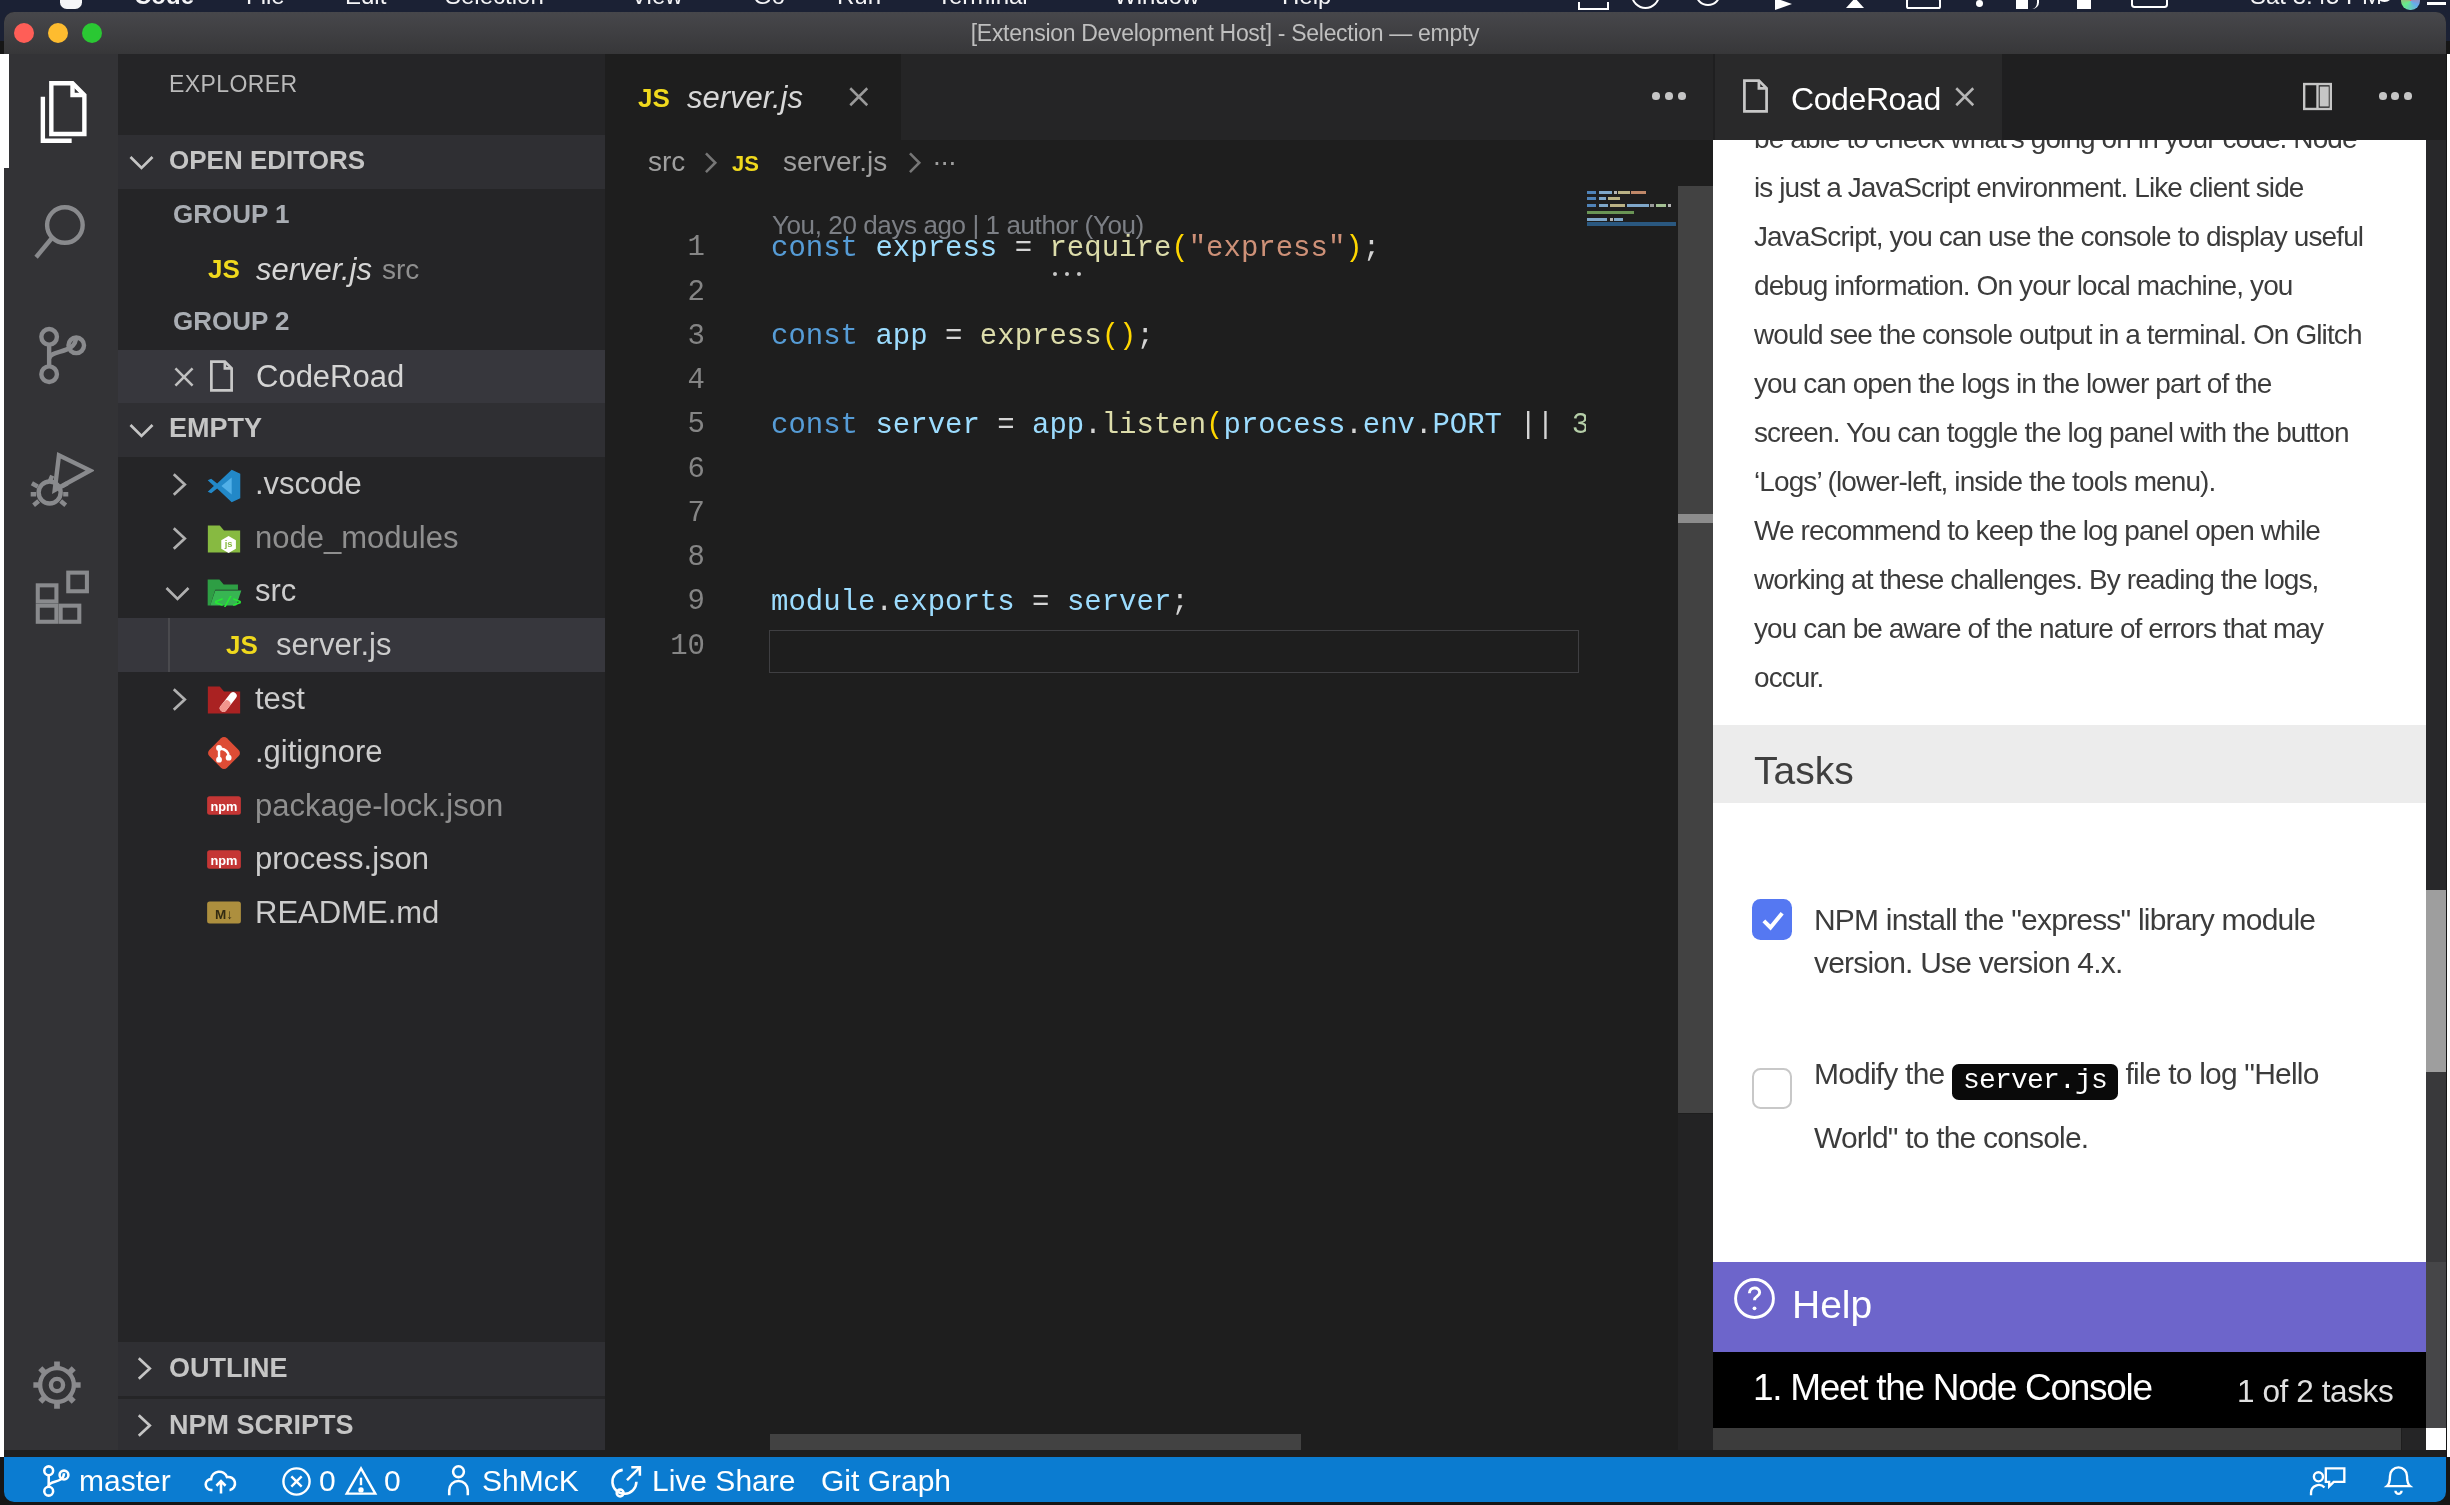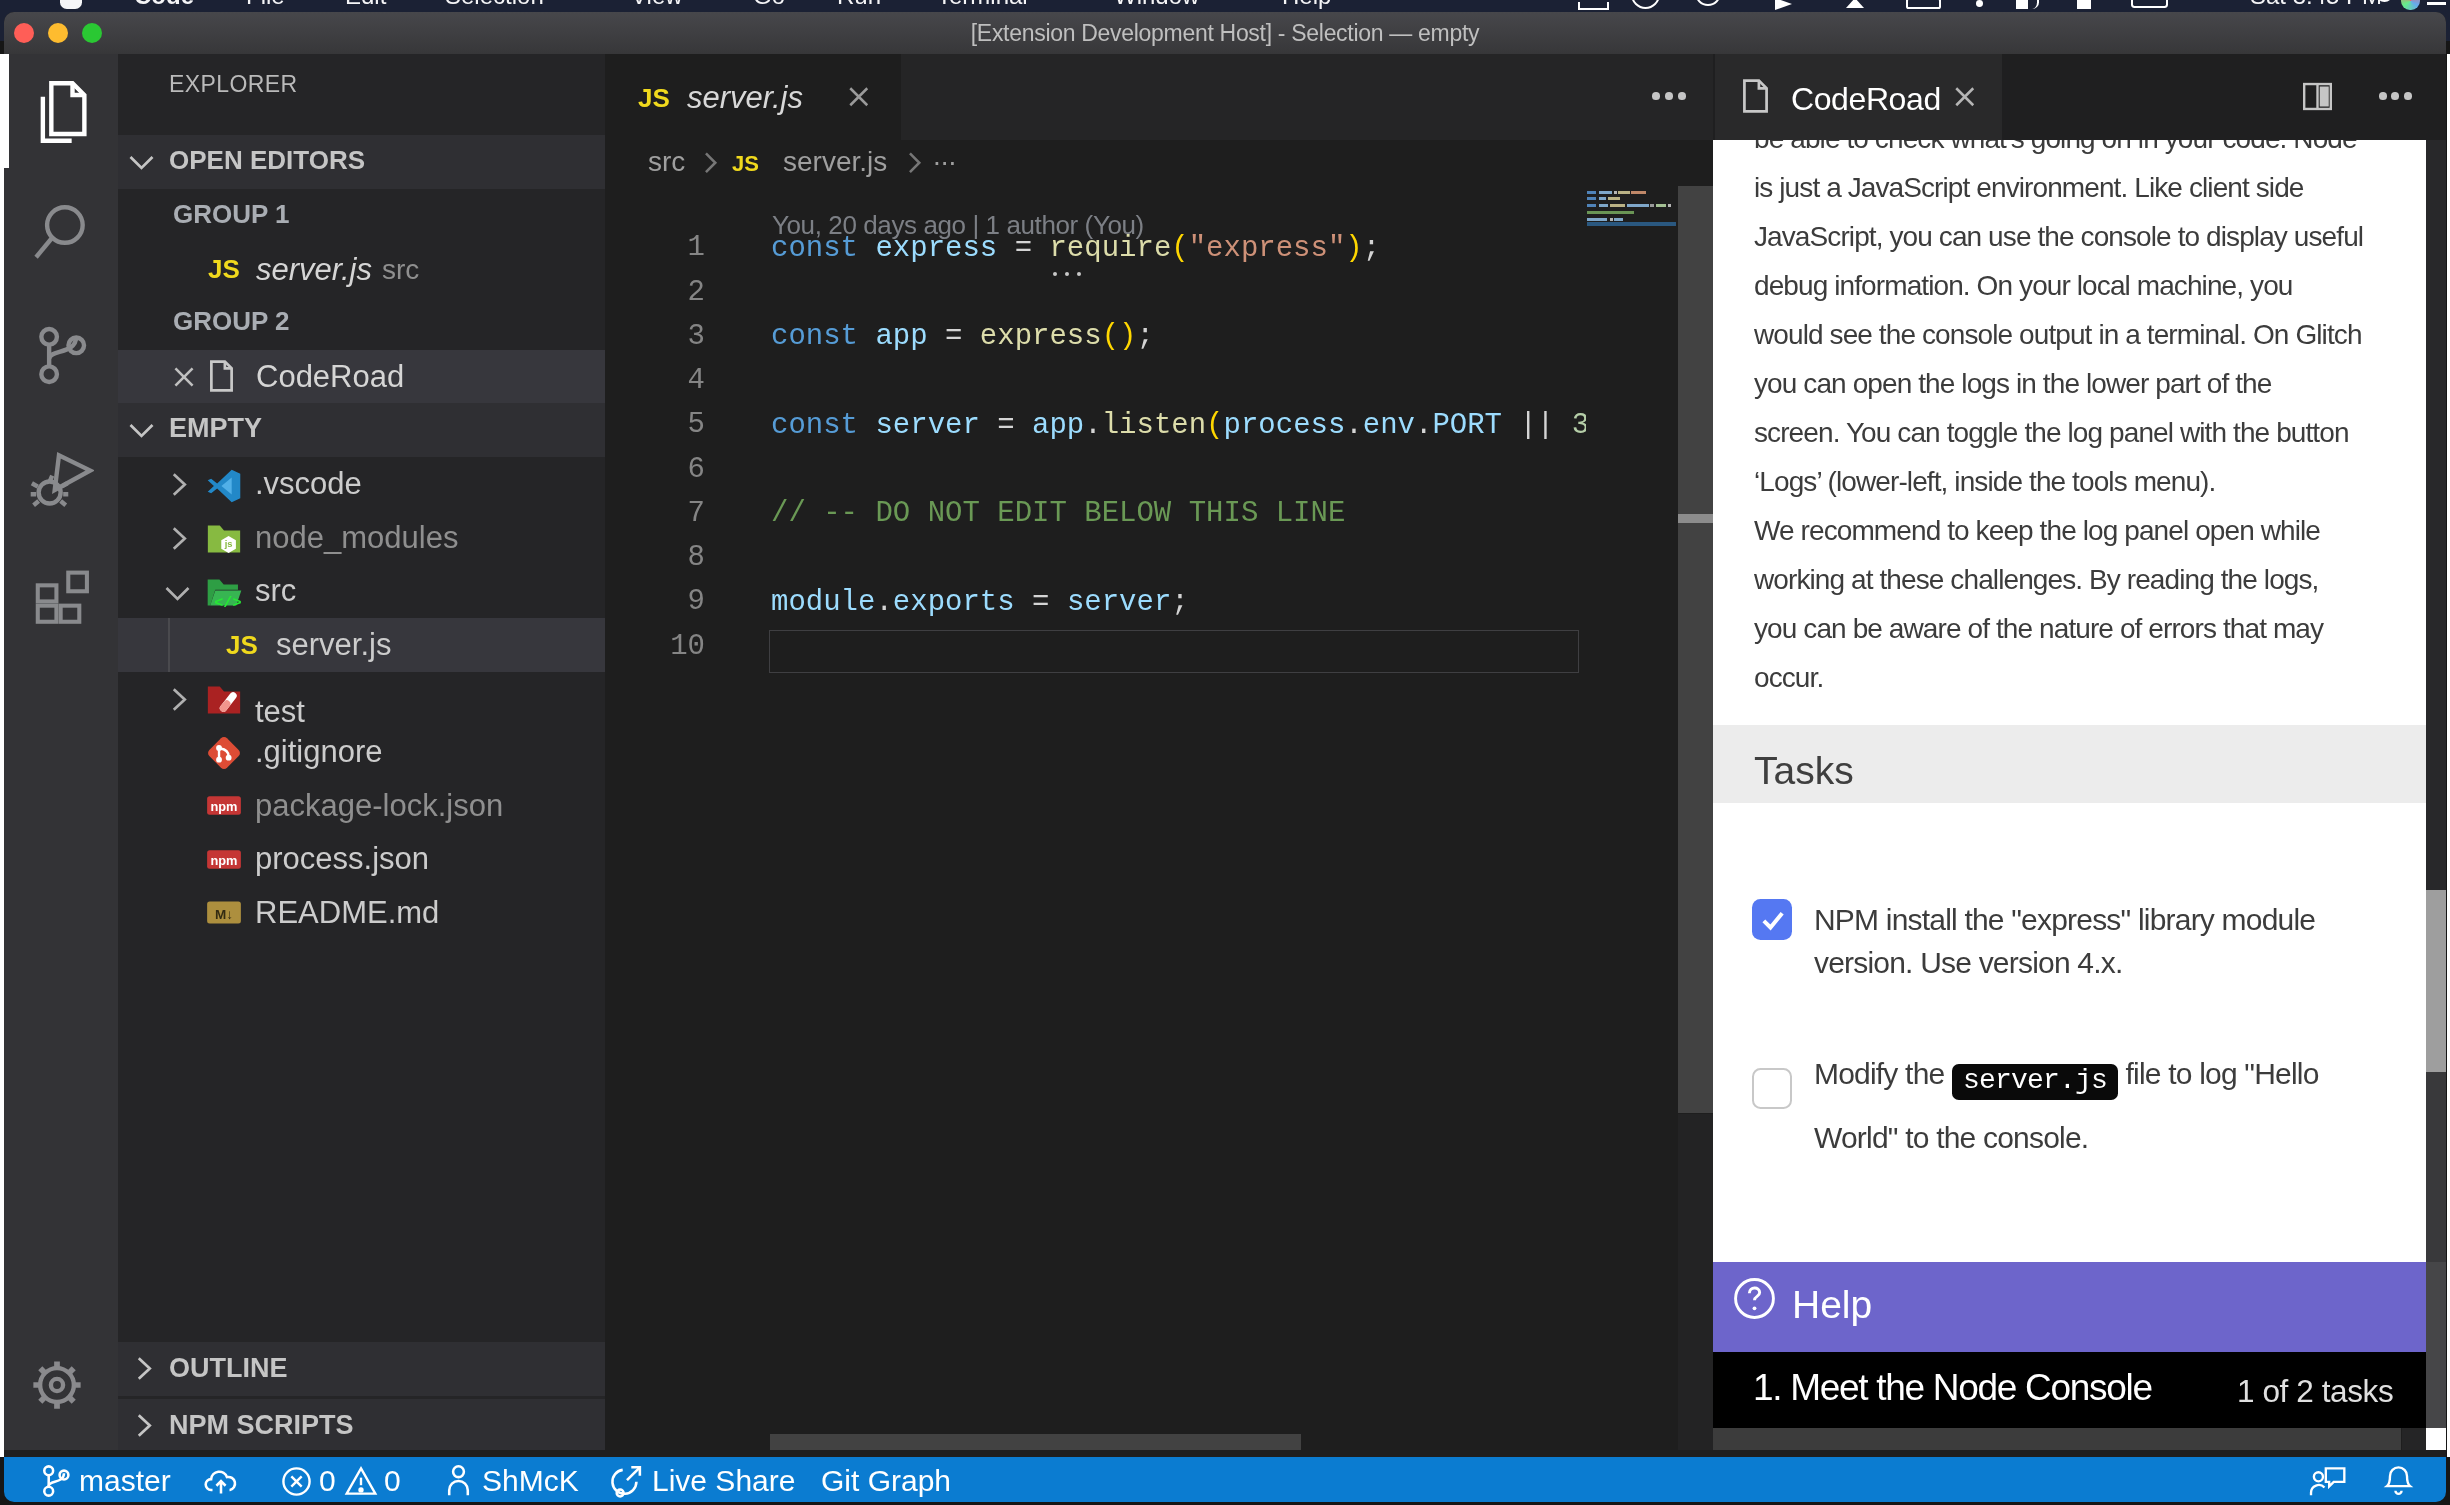--- a/index.html
+++ b/index.html
@@ -158,21 +158,21 @@
     <div class="abs nw" style="left:255px;top:573px;font-size:31px;">src</div>
 
     <div class="abs" style="left:118px;top:618px;width:487px;height:54px;background:#37373d;"></div>
     <div class="abs" style="left:168px;top:618px;width:1.7px;height:54px;background:#4a4a4e;"></div>
     <div class="abs nw" style="left:226px;top:630px;font-size:26px;font-weight:bold;color:#f0d91d;">JS</div>
     <div class="abs nw" style="left:276px;top:627px;font-size:31px;">server.js</div>
 
     <svg class="abs" style="left:167px;top:685px;" width="22" height="29" viewBox="0 0 13 17" fill="none" stroke="#b0b0b0" stroke-width="1.6">
           <path d="M4 2.5 L10.5 8.5 L4 14.5"></path>
         </svg>
-    <div class="abs nw" style="left:255px;top:681px;font-size:31px;margin-top:13px;">test</div>
+    <div class="abs nw" style="left:255px;top:681px;font-size:31px;">test</div>
 
     <div class="abs nw" style="left:255px;top:734px;font-size:31px;">.gitignore</div>
     <div class="abs nw" style="left:255px;top:788px;font-size:31px;color:#8f8f8f;">package-lock.json</div>
     <div class="abs nw" style="left:255px;top:841px;font-size:31px;">process.json</div>
     <div class="abs nw" style="left:255px;top:895px;font-size:31px;">README.md</div>
 
     <div id="treeicons">
 
       <svg class="abs" style="left:206px;top:468px;" width="36" height="36" viewBox="0 0 21 21">
         <path fill="#2288c8" d="M15 1 L6.5 9 L3 6.2 L1 7.2 L4.6 10.5 L1 13.8 L3 14.8 L6.5 12 L15 20 L20 17.6 V3.4 Z"></path>
@@ -275,21 +275,20 @@
       <div class="abs" style="left:605px;top:497px;width:100px;text-align:right;">7</div>
       <div class="abs" style="left:605px;top:541px;width:100px;text-align:right;">8</div>
       <div class="abs" style="left:605px;top:585px;width:100px;text-align:right;">9</div>
       <div class="abs" style="left:605px;top:630px;width:100px;text-align:right;">10</div>
     </div>
 
     <div class="abs" style="left:605px;top:184px;width:981px;height:596px;overflow:hidden;">
       <div class="abs nw" style="left:166px;top:48px;font-size:29px;"><span style="color:#569cd6">const</span><span style="color:#d4d4d4"> </span><span style="color:#9cdcfe">express</span><span style="color:#d4d4d4"> = </span><span style="color:#dcdcaa">require</span><span style="color:#ffd700">(</span><span style="color:#ce9178">"express"</span><span style="color:#ffd700">)</span><span style="color:#d4d4d4">;</span></div>
       <div class="abs nw" style="left:166px;top:136px;font-size:29px;"><span style="color:#569cd6">const</span><span style="color:#d4d4d4"> </span><span style="color:#9cdcfe">app</span><span style="color:#d4d4d4"> = </span><span style="color:#dcdcaa">express</span><span style="color:#ffd700">()</span><span style="color:#d4d4d4">;</span></div>
       <div class="abs nw" style="left:166px;top:225px;font-size:29px;"><span style="color:#569cd6">const</span><span style="color:#d4d4d4"> </span><span style="color:#9cdcfe">server</span><span style="color:#d4d4d4"> = </span><span style="color:#9cdcfe">app</span><span style="color:#d4d4d4">.</span><span style="color:#dcdcaa">listen</span><span style="color:#ffd700">(</span><span style="color:#9cdcfe">process</span><span style="color:#d4d4d4">.</span><span style="color:#9cdcfe">env</span><span style="color:#d4d4d4">.</span><span style="color:#9cdcfe">PORT</span><span style="color:#d4d4d4"> || </span><span style="color:#b5cea8">30</span></div>
-      <div class="abs nw" style="left:166px;top:313px;font-size:29px;color:#6a9955;">// -- DO NOT EDIT BELOW THIS LINE</div>
       <div class="abs nw" style="left:166px;top:402px;font-size:29px;"><span style="color:#9cdcfe">module</span><span style="color:#d4d4d4">.</span><span style="color:#9cdcfe">exports</span><span style="color:#d4d4d4"> = </span><span style="color:#9cdcfe">server</span><span style="color:#d4d4d4">;</span></div>
     </div>
 
     <div class="abs" style="left:1053px;top:272px;width:4.3px;height:4.3px;border-radius:50%;background:#c8c8c8;"></div>
     <div class="abs" style="left:1065px;top:272px;width:4.3px;height:4.3px;border-radius:50%;background:#c8c8c8;"></div>
     <div class="abs" style="left:1077px;top:272px;width:4.3px;height:4.3px;border-radius:50%;background:#c8c8c8;"></div>
 
     <div id="minimap">
       <div class="abs" style="left:1587px;top:191px;height:3.4px;width:9.4px;background:#5083b8;"></div>
       <div class="abs" style="left:1599px;top:191px;height:3.4px;width:12.8px;background:#7fa7c9;"></div>

